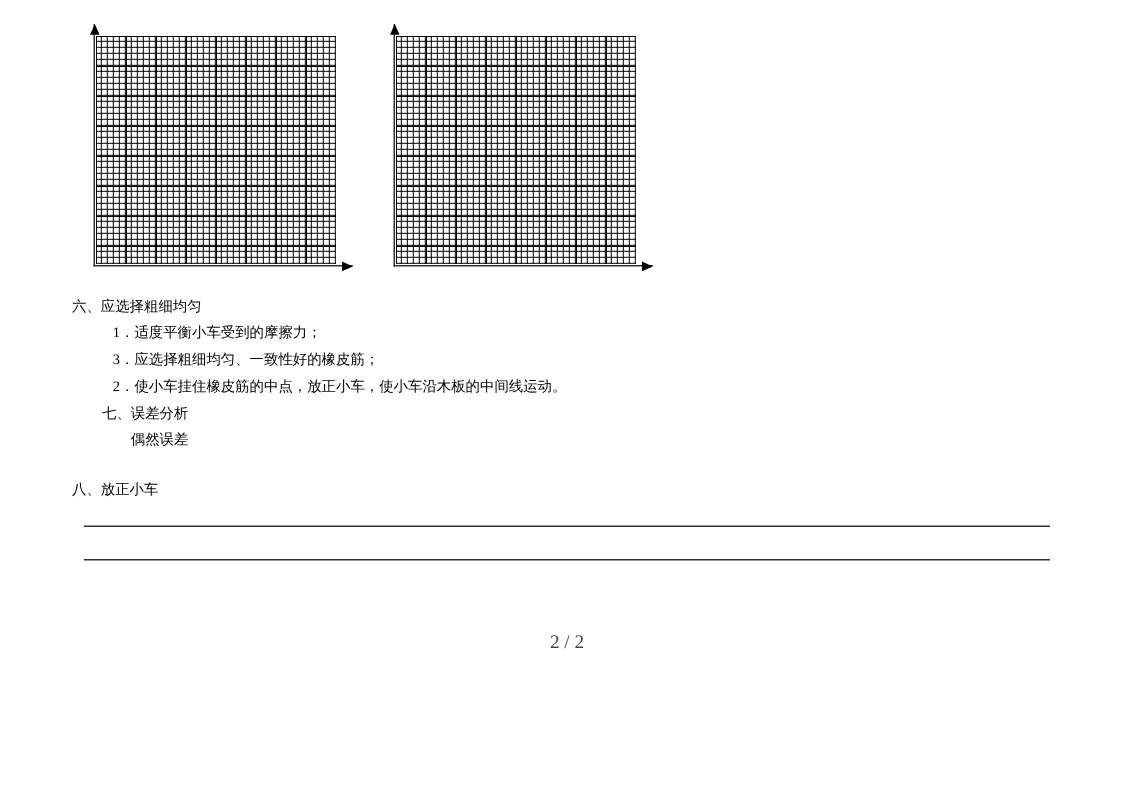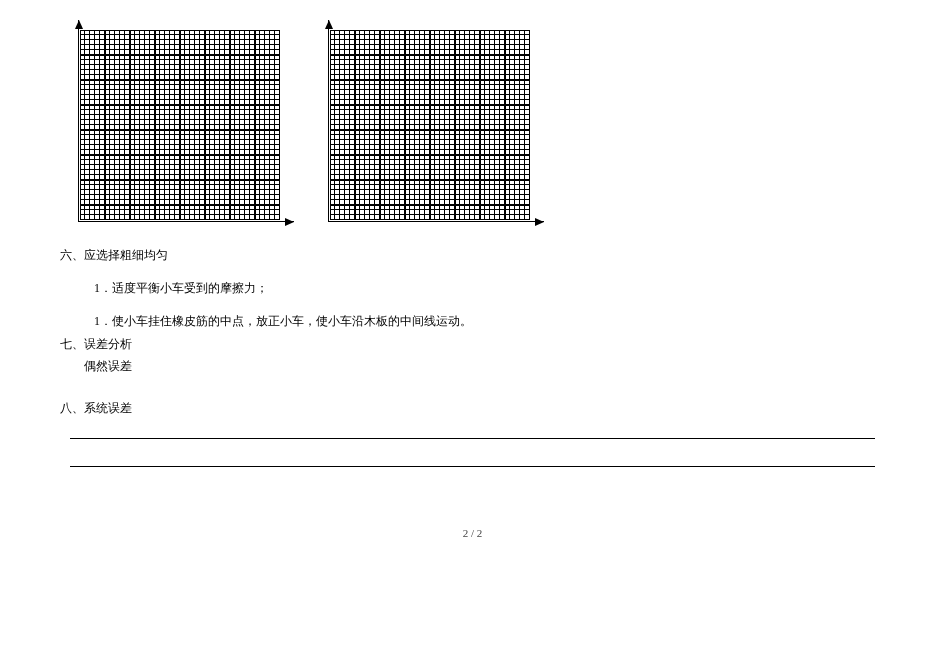--- a/index.html
+++ b/index.html
@@ -80,35 +80,34 @@
     }
     .section {
       margin-top: 24px;
       line-height: 1.85;
     }
     .heading {
       font-weight: normal;
     }
     .item {
       padding-left: 34px;
-      margin-top: 11px;
     }
     .item-sub {
       padding-left: 24px;
     }
     .blank-line {
       border-bottom: 1px solid #000;
       height: 1px;
       margin-top: 18px;
       margin-left: 10px;
       margin-right: 10px;
     }
     .pagenum {
       text-align: center;
-      font-size: 11px;
+      font-size: 16px;
       color: #444;
       margin-top: 60px;
     }
   </style>
 </head>
 <body>
 
 <div class="page">
 
   <div class="graphs">
@@ -120,32 +119,33 @@
     <div class="graph-box">
       <div class="grid-bg"></div>
       <div class="axis-y"></div>
       <div class="axis-x"></div>
     </div>
   </div>
 
   <div class="section">
     <div class="heading">六、应选择粗细均匀</div>
     <div class="item">1．适度平衡小车受到的摩擦力；</div>
-    <div class="item">1．使小车挂住橡皮筋的中点，放正小车，使小车沿木板的中间线运动。</div>
+    <div class="item">3．应选择粗细均匀、一致性好的橡皮筋；</div>
+    <div class="item">2．使小车挂住橡皮筋的中点，放正小车，使小车沿木板的中间线运动。</div>
   </div>
 
-  <div class="" style="line-height:1.85;">
+  <div class="" style="line-height:1.85;margin-left:25px;">
     <div class="heading">七、误差分析</div>
     <div class="item-sub">偶然误差</div>
     <div style="height:10px;"></div>
   </div>
 
   <div style="height:10px;"></div>
 
   <div class="" style="line-height:1.85;">
-    <div class="heading">八、系统误差</div>
+    <div class="heading">八、放正小车</div>
     <div class="blank-line"></div>
     <div class="blank-line" style="margin-top:26px;"></div>
   </div>
 
   <div class="pagenum">2 / 2</div>
 
 </div>
 
 </body></html>

